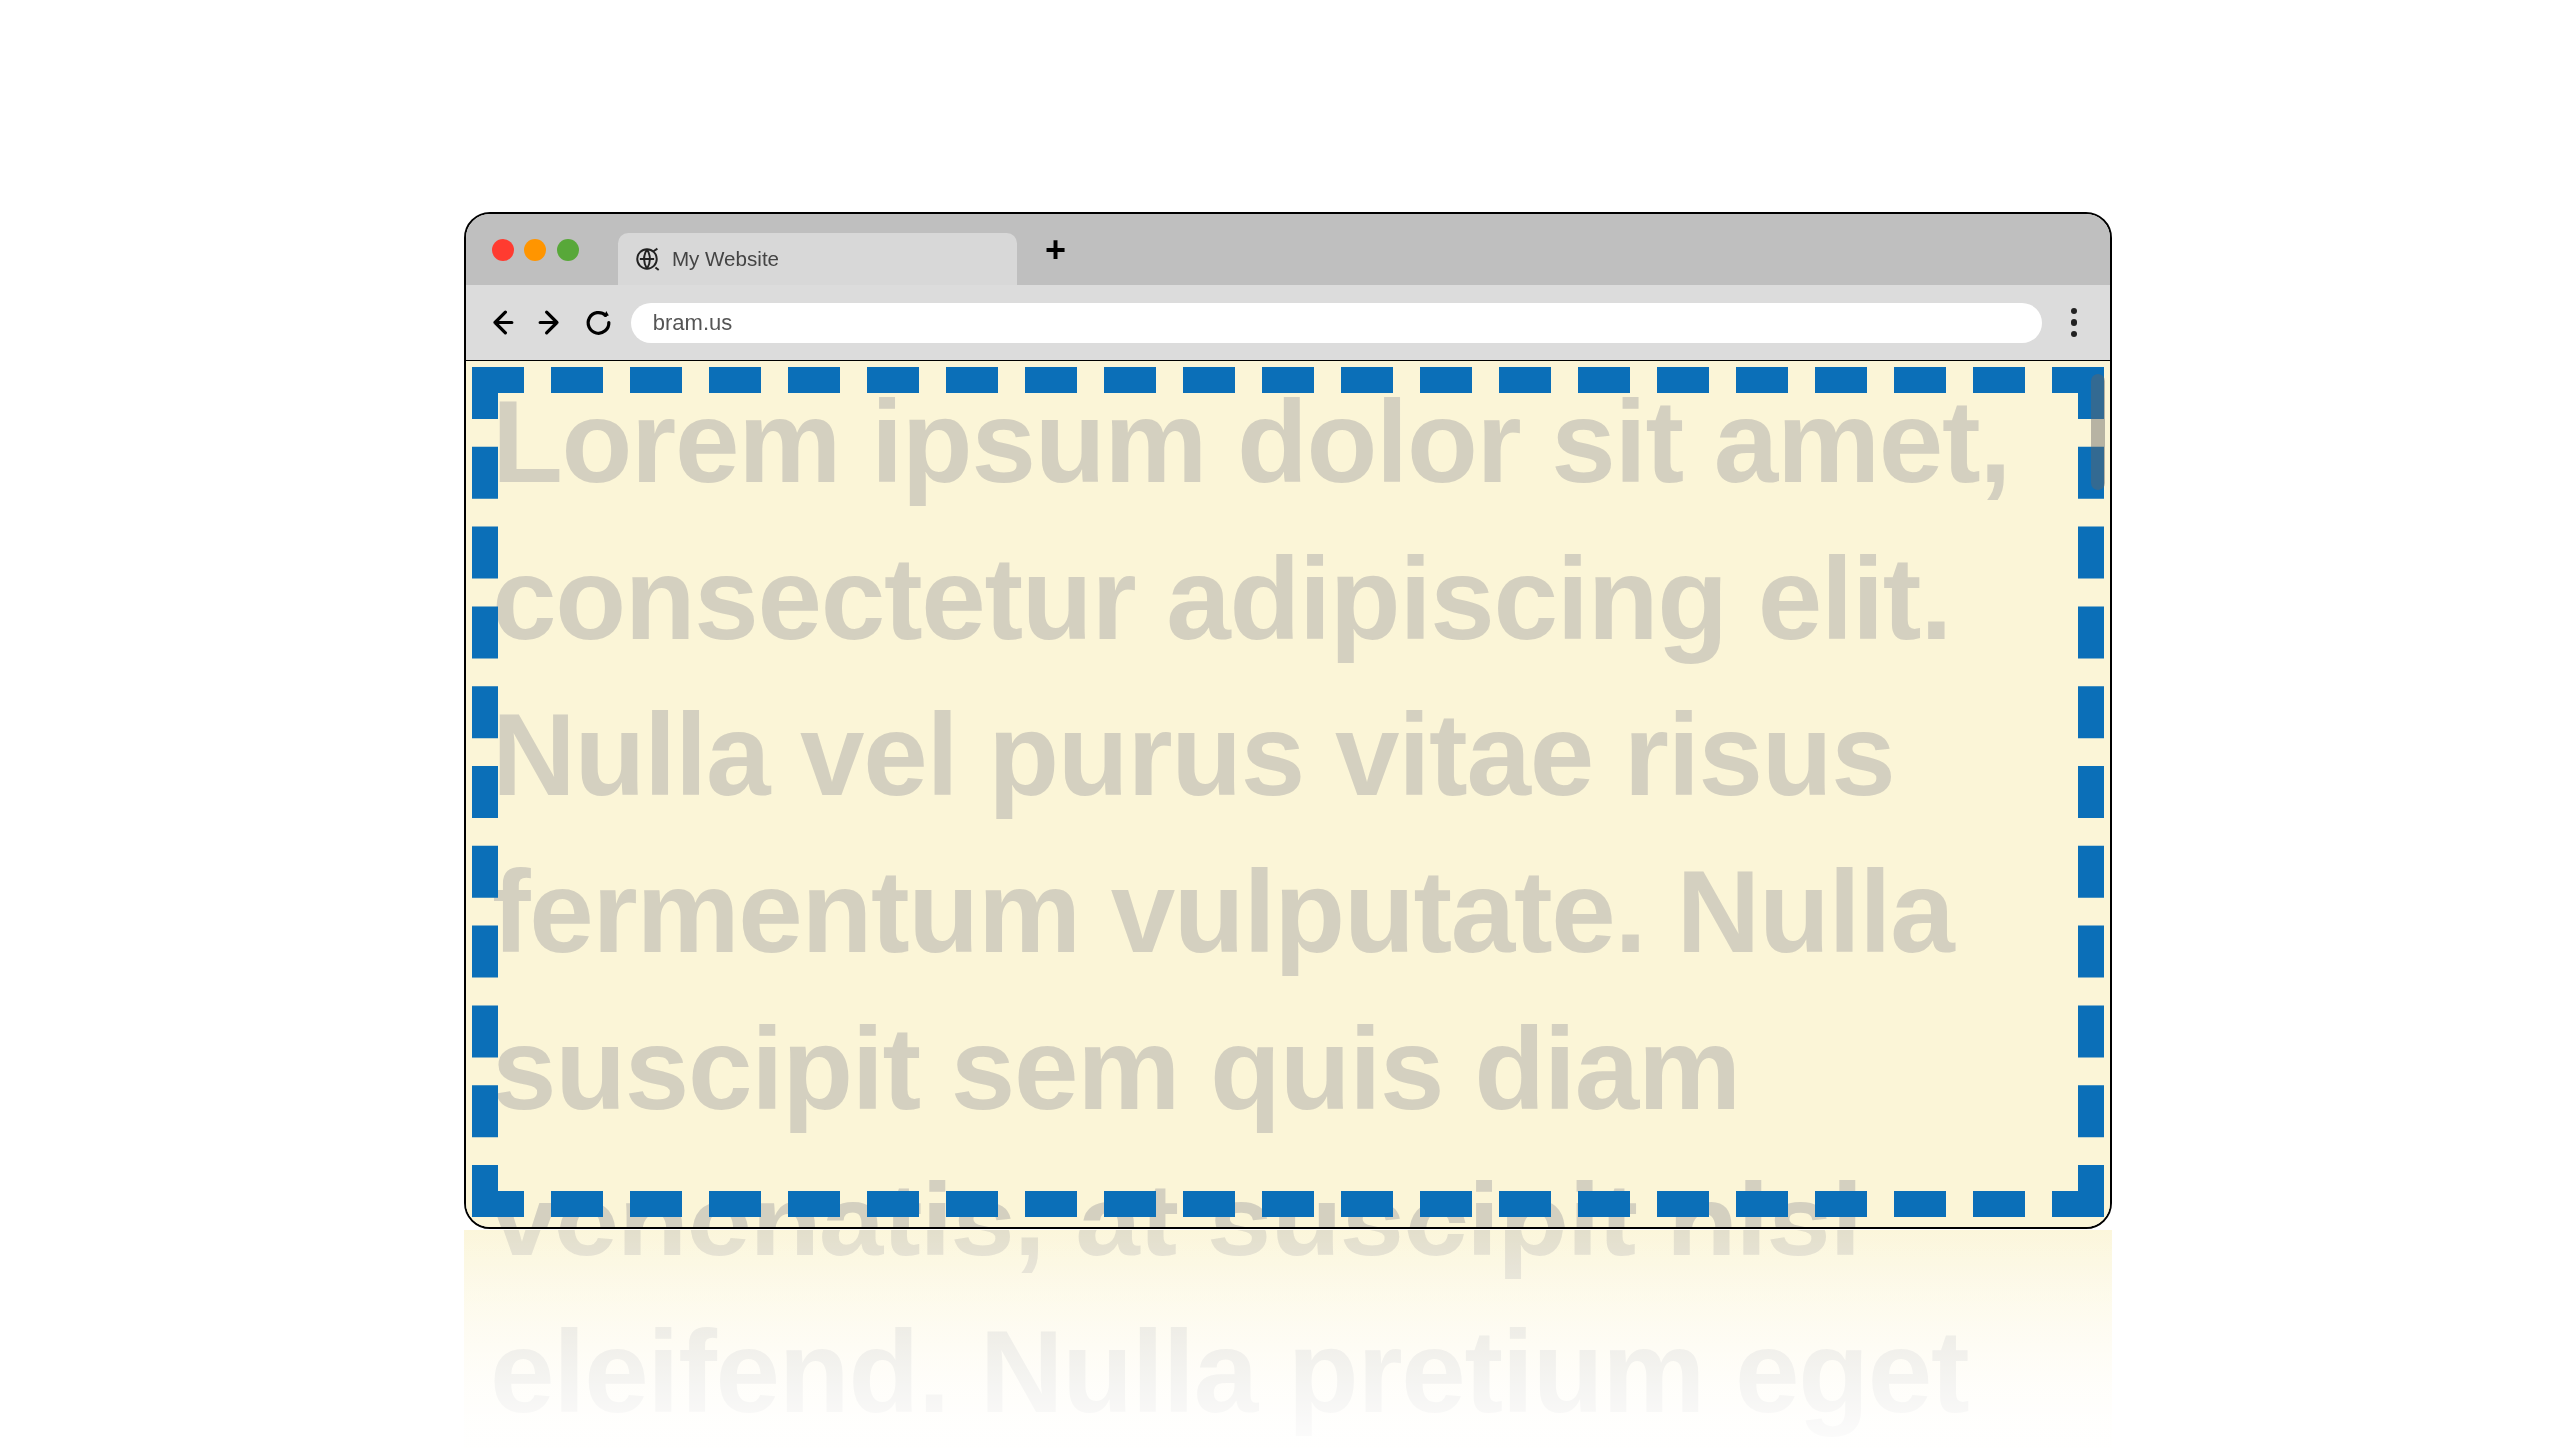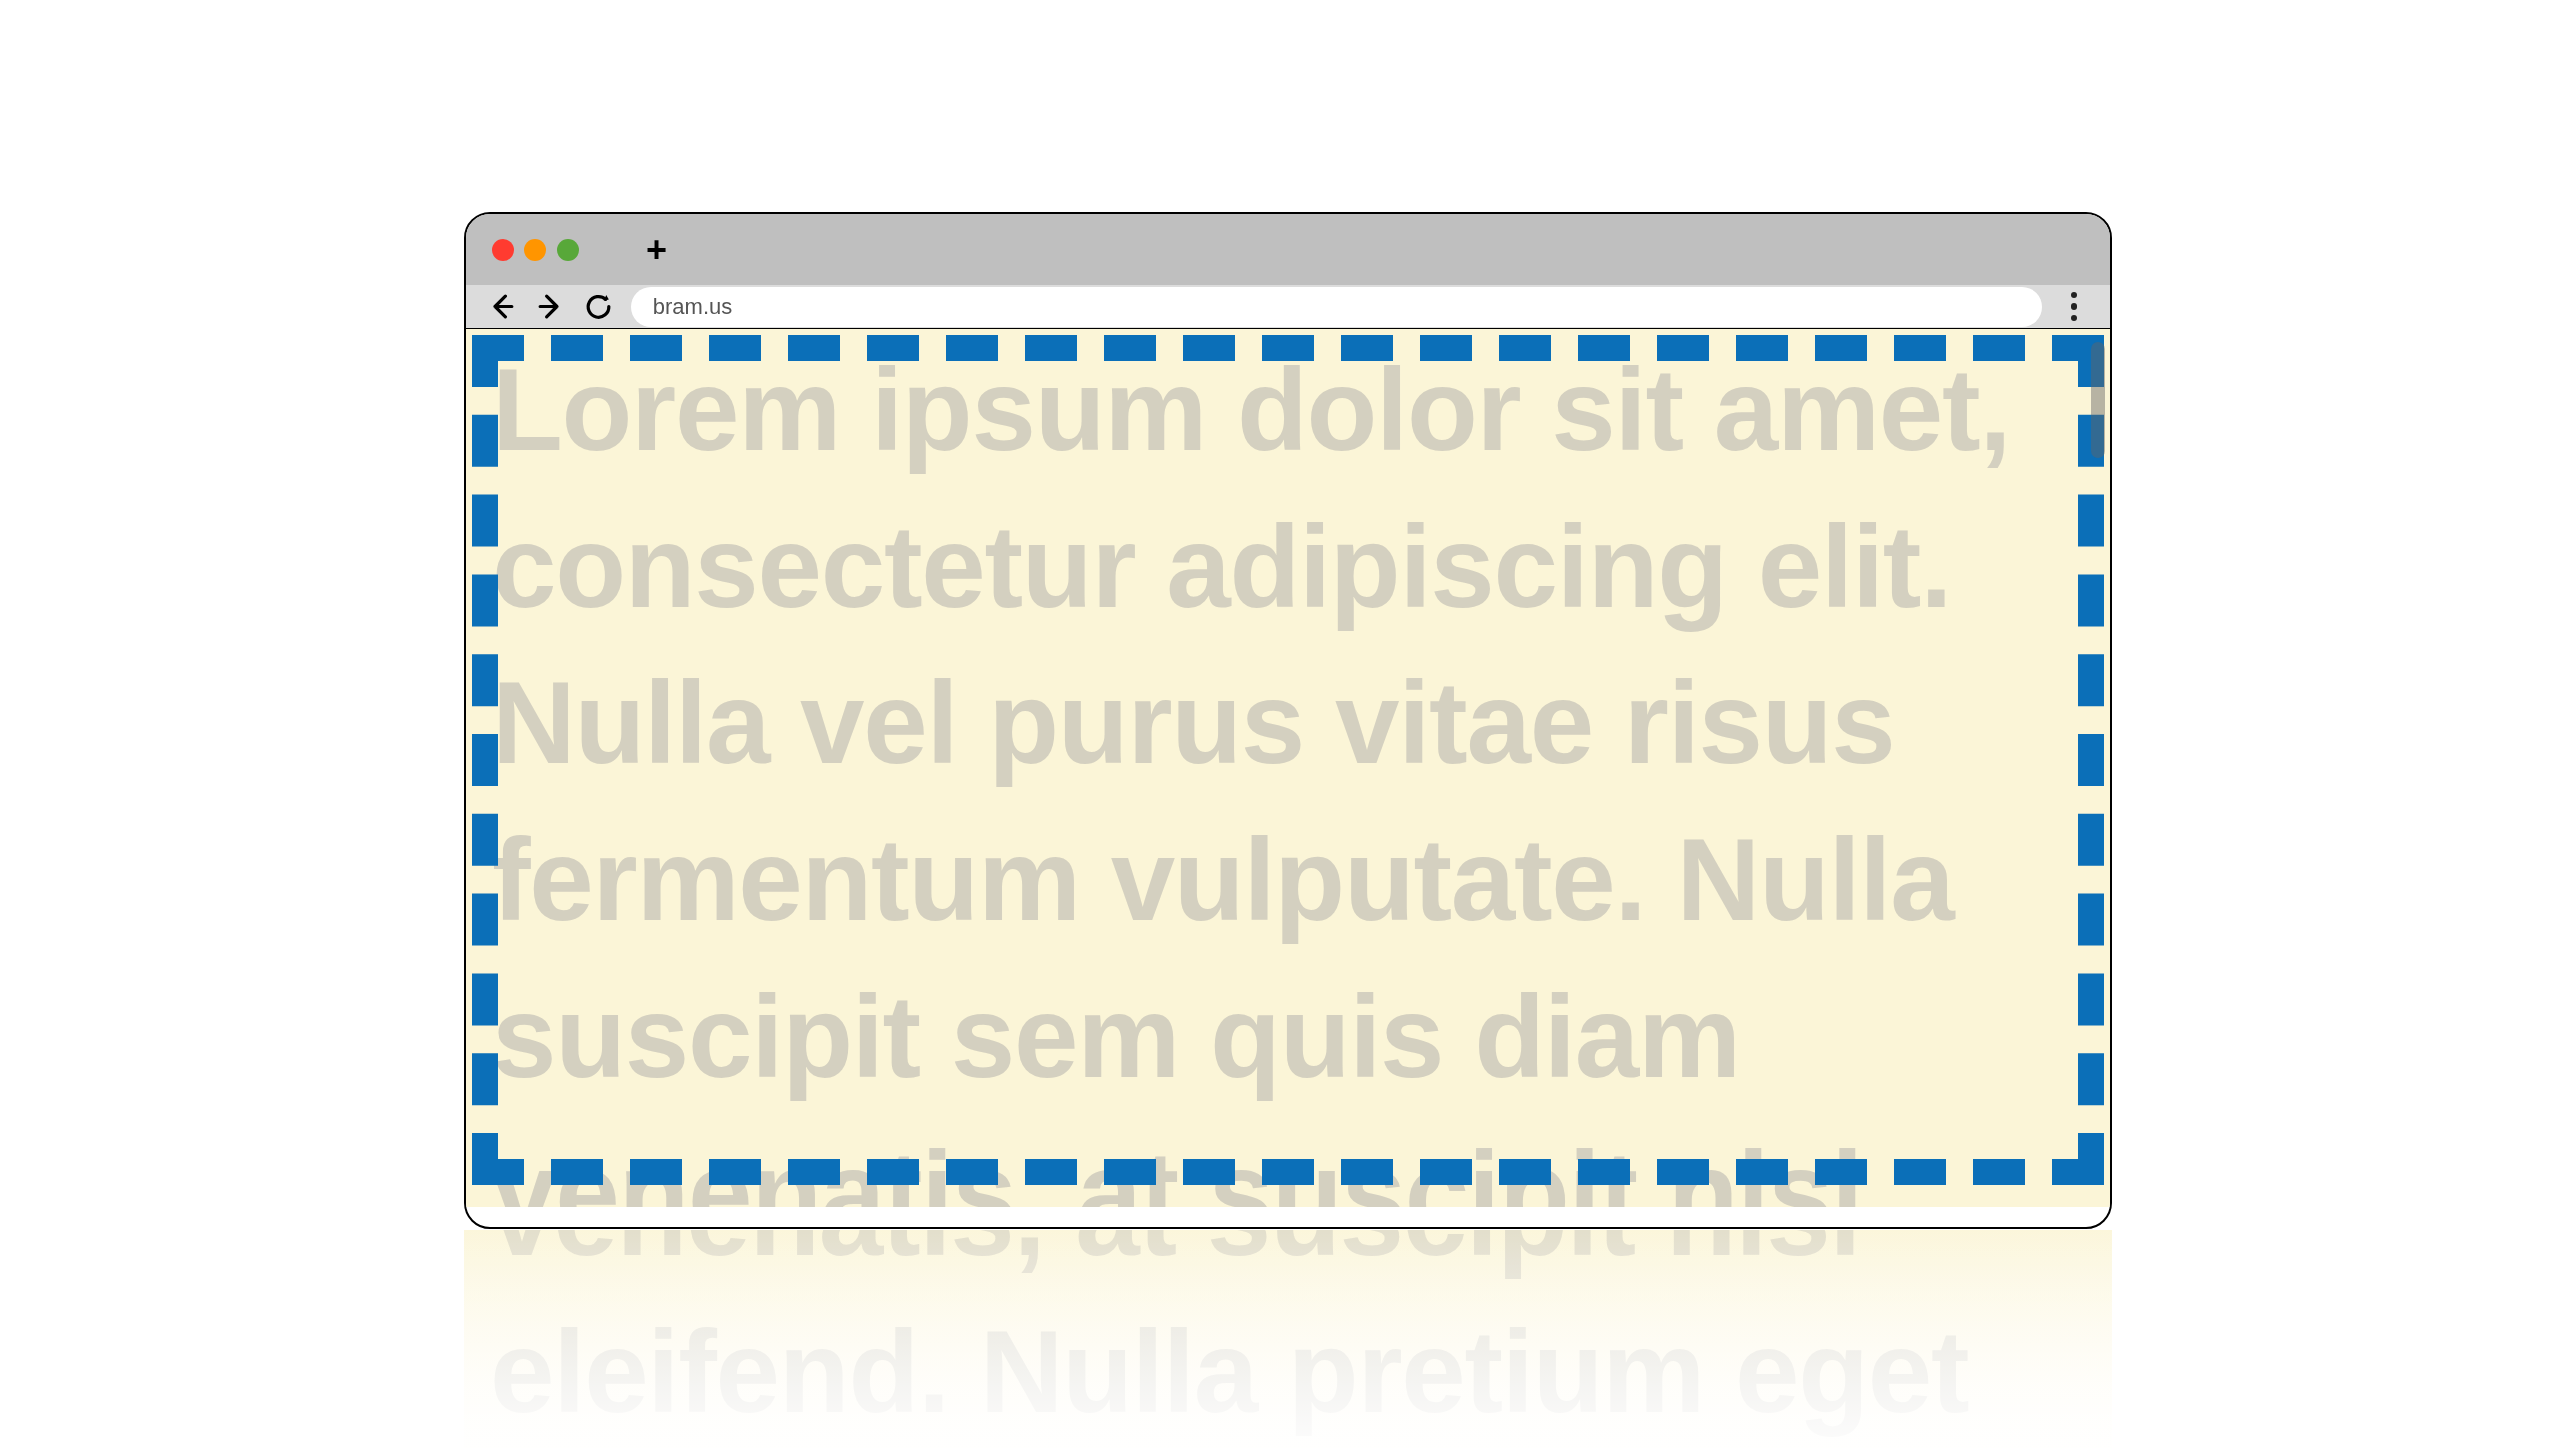--- a/index.html
+++ b/index.html
@@ -71,21 +71,21 @@
   .new-tab {
     width: 26px; height: 26px;
     margin-left: 26px;
     display: flex; align-items: center; justify-content: center;
     font-size: 36px; font-weight: 700; color: #000;
     cursor: pointer;
   }
 
   
   .address-row {
-    height: 44px;
+    height: 76px;
     background: #dcdcdc;
     display: flex;
     align-items: center;
     padding: 0 19.3px;
     gap: 15.5px;
     border-bottom: 1.3px solid #000;
     text-align: center;
   }
   .nav-btn {
     width: 33px; height: 33px;
@@ -185,20 +185,30 @@
 
 <div class="browser-window">
 
   <div class="tab-bar">
     <div class="traffic-lights">
       <div class="light red"></div>
       <div class="light orange"></div>
       <div class="light green"></div>
     </div>
 
+    <div class="tab">
+      <span class="favicon">
+        <svg viewBox="0 0 40 40">
+          <circle cx="20" cy="20" r="15" fill="none" stroke="#222" stroke-width="3"></circle>
+          <path d="M9 20 h22 M20 5 q9 15 0 30 M20 5 q-9 15 0 30" fill="none" stroke="#222" stroke-width="3"></path>
+          <path d="M30 8 l6 -4 M33 33 l5 4" stroke="#222" stroke-width="3" fill="none"></path>
+        </svg>
+      </span>
+      <span class="tab-title">My Website</span>
+    </div>
 
     <div class="new-tab">+</div>
   </div>
 
   <div class="address-row">
     <div class="nav-btn">
       <svg viewBox="0 0 48 48">
           <path d="M30 8 L14 24 L30 40 M14 24 H40"></path>
         </svg>
     </div>

